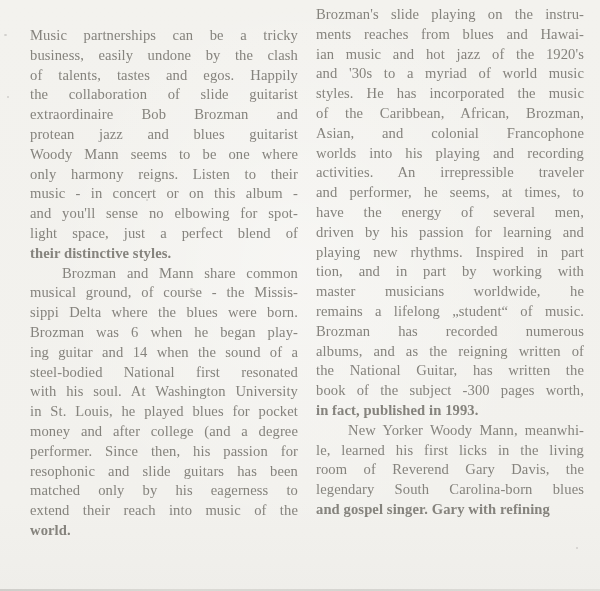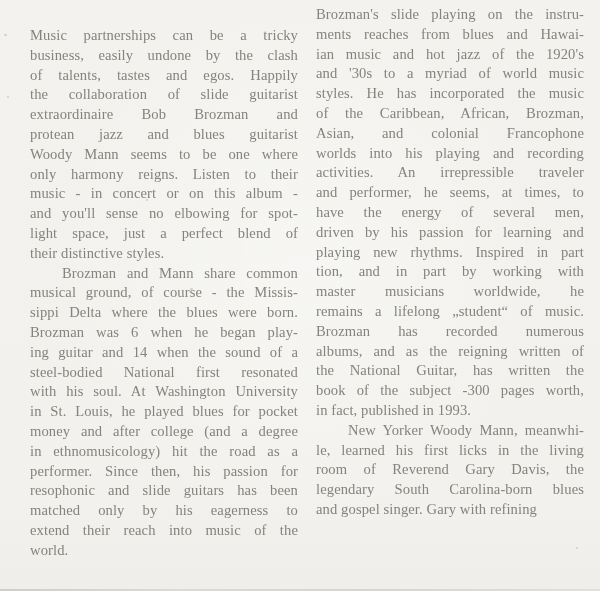--- a/index.html
+++ b/index.html
@@ -40,20 +40,21 @@
     line-height: 19.8px;
     font-size: 14.6px;
     letter-spacing: 0.1px;
     text-align: justify;
     text-align-last: justify;
     overflow: hidden;
     white-space: normal;
   }
   .line.last {
     text-align-last: left;
+    font-weight: bold;
   }
   .paragraph.indent .line.first {
     text-indent: 32px;
   }
   .scan-edge-bottom {
     position: absolute;
     left: 0;
     bottom: 0;
     width: 100%;
     height: 2px;
@@ -95,21 +96,20 @@
         <div class="paragraph indent">
           <div class="line first">Brozman and Mann share common</div>
           <div class="line">musical ground, of course - the Missis-</div>
           <div class="line">sippi Delta where the blues were born.</div>
           <div class="line">Brozman was 6 when he began play-</div>
           <div class="line">ing guitar and 14 when the sound of a</div>
           <div class="line">steel-bodied National first resonated</div>
           <div class="line">with his soul. At Washington University</div>
           <div class="line">in St. Louis, he played blues for pocket</div>
           <div class="line">money and after college (and a degree</div>
-          <div class="line">in ethnomusicology) hit the road as a</div>
           <div class="line">performer. Since then, his passion for</div>
           <div class="line">resophonic and slide guitars has been</div>
           <div class="line">matched only by his eagerness to</div>
           <div class="line">extend their reach into music of the</div>
           <div class="line last">world.</div>
         </div>
       </div>
     <div class="column col-right">
         <div class="paragraph">
           <div class="line first">Brozman's slide playing on the instru-</div>

